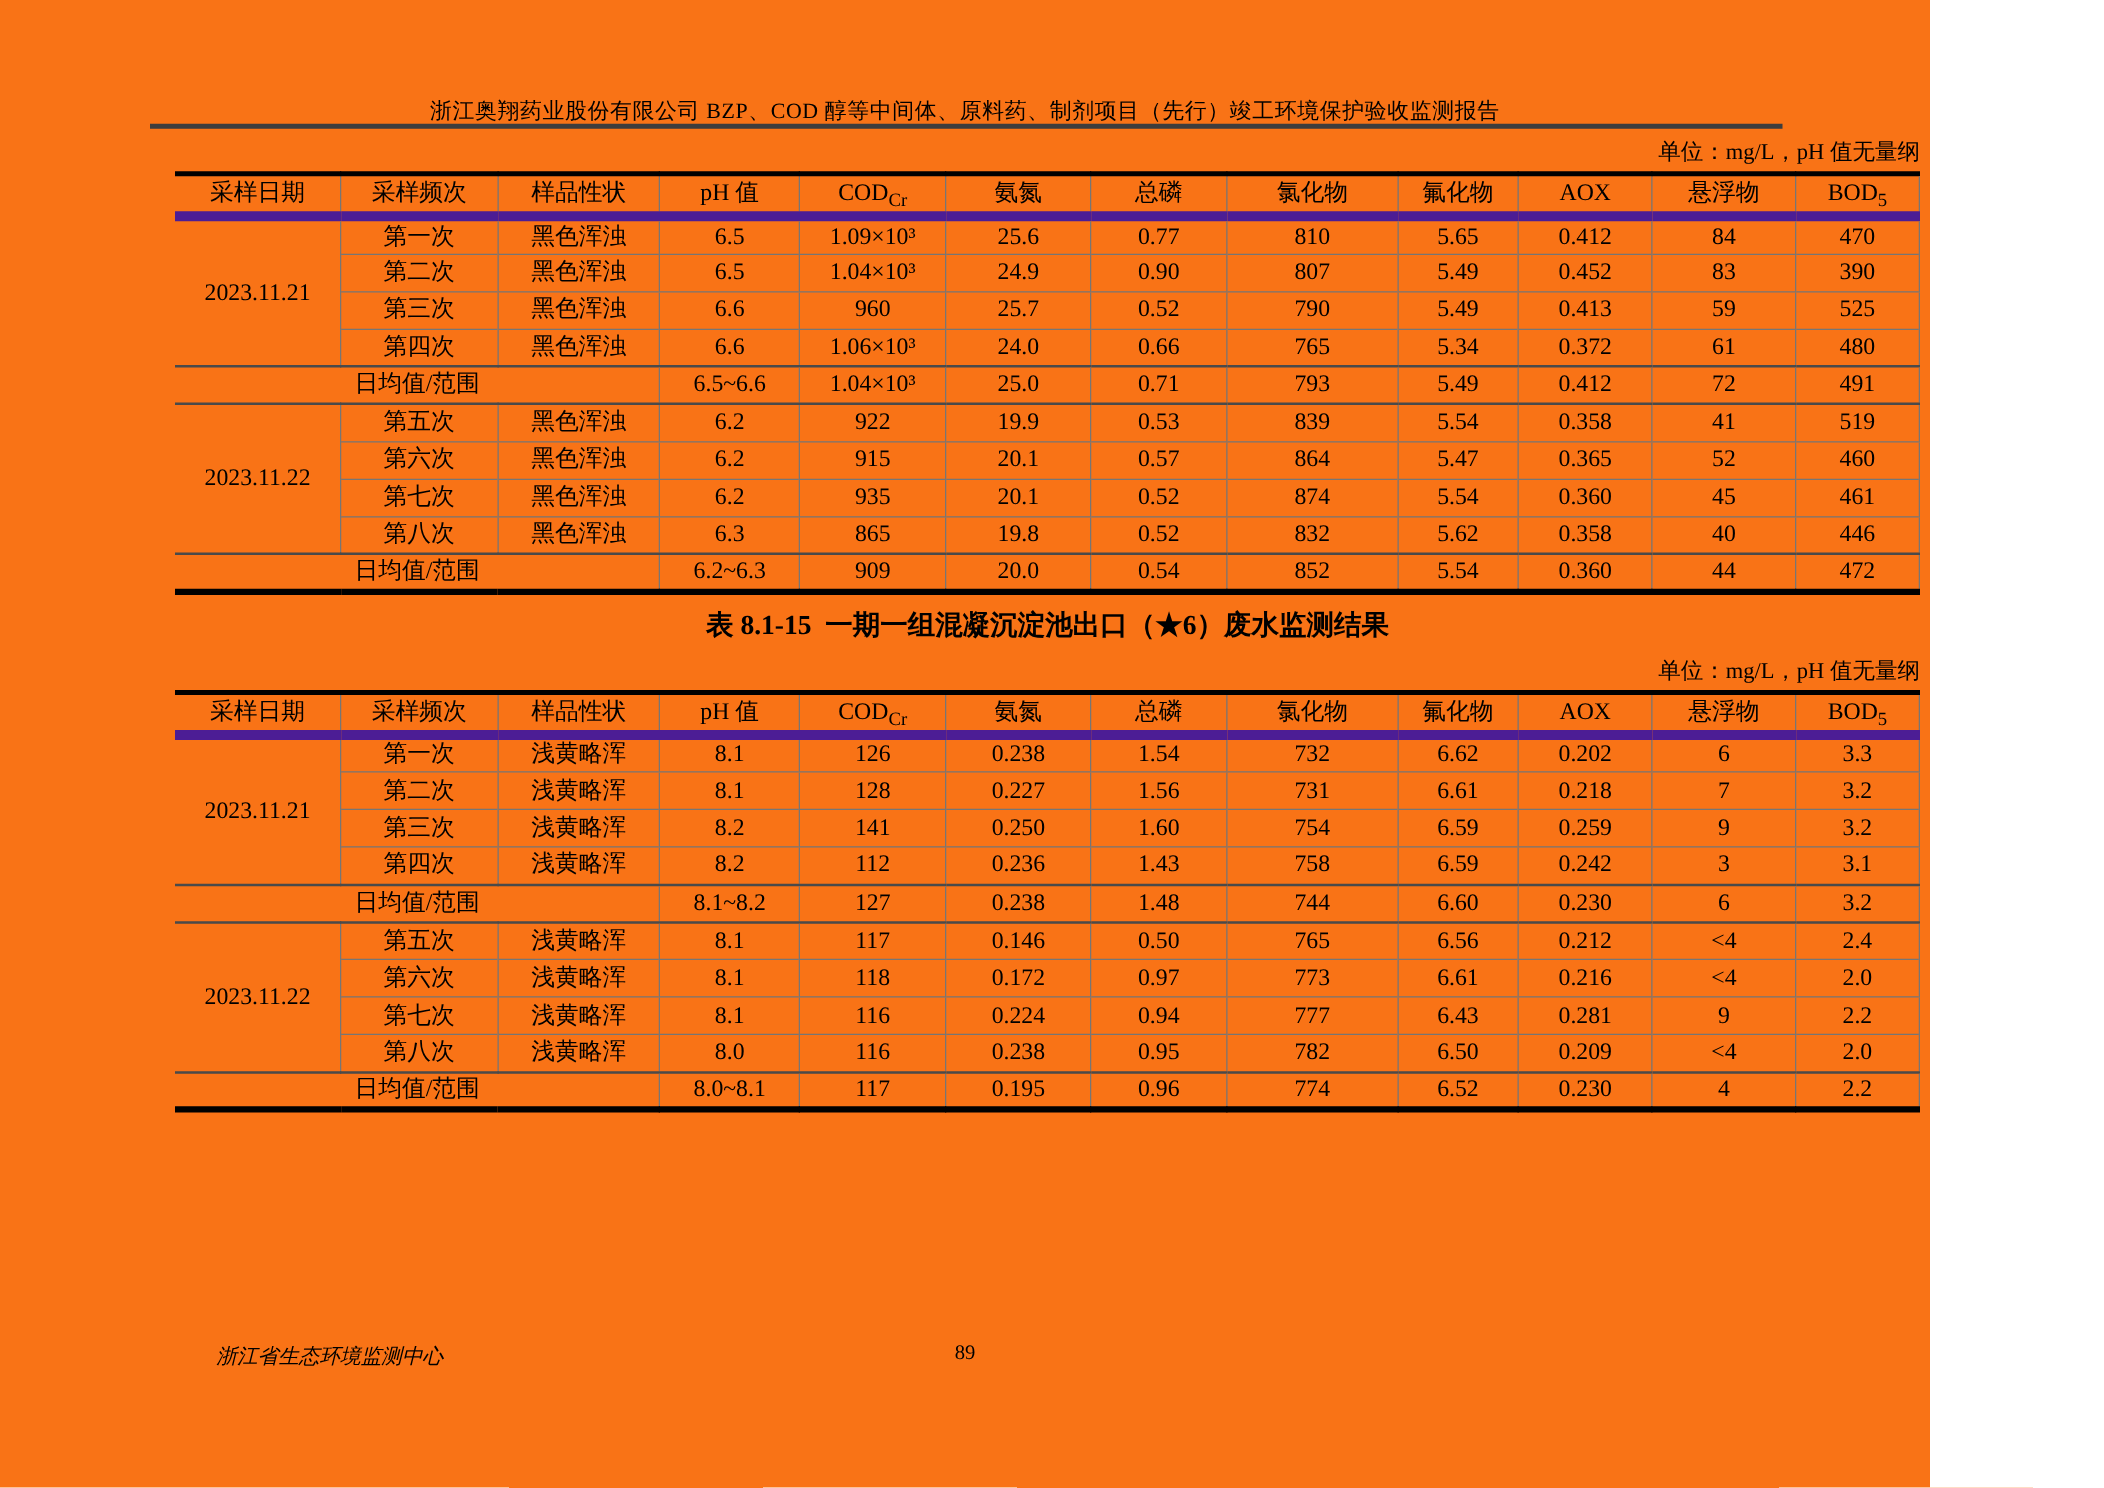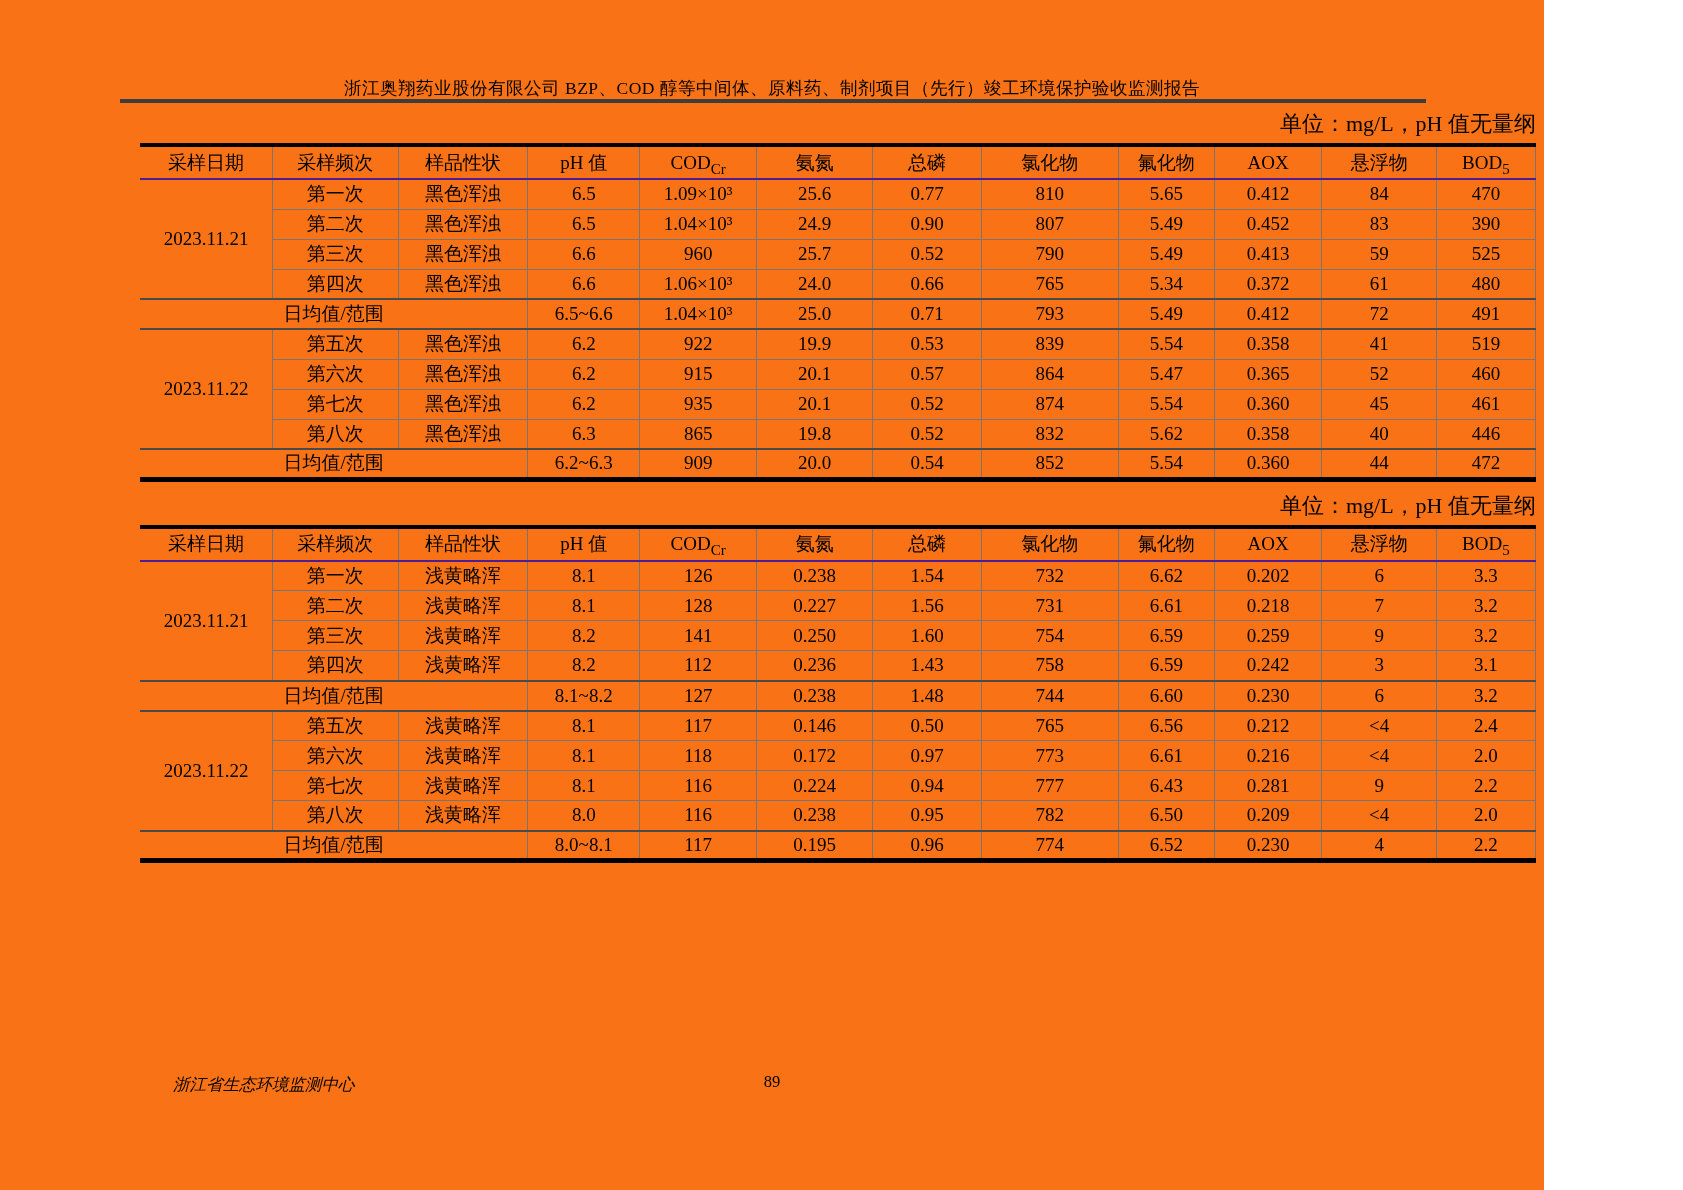--- a/index.html
+++ b/index.html
@@ -30,21 +30,21 @@
     text-align: center;
     font-weight: bold;
     font-size: 22px;
     margin-top: 9px;
     white-space: pre;
   }
   #tables-container > section:first-child .table-title { margin-top: 30px; }
 
   .unit-note {
     text-align: right;
-    font-size: 22px;
+    font-size: 18px;
     margin-top: 9px;
     margin-bottom: 4px;
   }
 
   table.mtable {
     width: 100%;
     table-layout: fixed;
     border-collapse: collapse;
     border-top: 4px solid #000;
     border-bottom: 5px solid #000;
@@ -56,21 +56,21 @@
     font-size: 19px;
     font-weight: normal;
     height: 30px;
     padding: 0 2px;
     line-height: 1.05;
     white-space: nowrap;
     overflow: hidden;
   }
   .mtable thead th {
     height: 34px;
-    border-bottom: 2px solid #4c1d95;
+    border-bottom: 8px solid #4c1d95;
   }
   .mtable tbody td { border-top: 1px solid #767676; }
   .mtable tr.daily-row td {
     border-top: 2px solid #4a4a4a;
     border-bottom: 2px solid #4a4a4a;
   }
   .mtable sub { font-size: 15px; line-height: 0; }
 
   .footer { position: absolute; top: 1072px; left: 0; width: 100%; font-size: 16.5px; }
   .footer-org { position: absolute; left: 173px; top: 2px; font-style: italic; }
@@ -246,20 +246,21 @@
                 <td>852</td>
                 <td>5.54</td>
                 <td>0.360</td>
                 <td>44</td>
                 <td>472</td>
               </tr>
             </tbody>
           </table>
         </section>
         <section class="table-section">
+          <div class="table-title">表 8.1-15  一期一组混凝沉淀池出口（★6）废水监测结果</div>
           <div class="unit-note">单位：mg/L，pH 值无量纲</div>
           <table class="mtable">
             <colgroup>
               <col style="width: 9.5%;">
               <col style="width: 9%;">
               <col style="width: 9.3%;">
               <col style="width: 8%;">
               <col style="width: 8.4%;">
               <col style="width: 8.3%;">
               <col style="width: 7.8%;">

